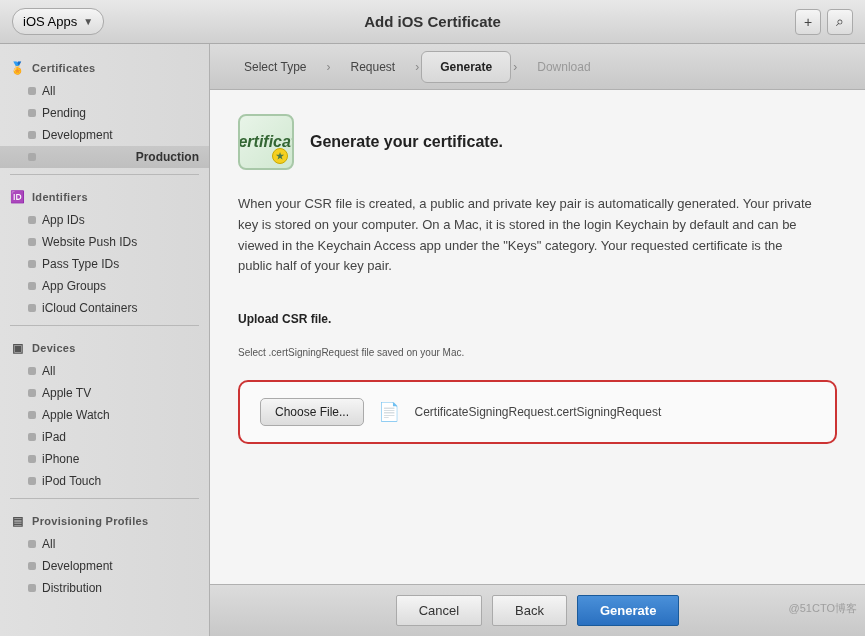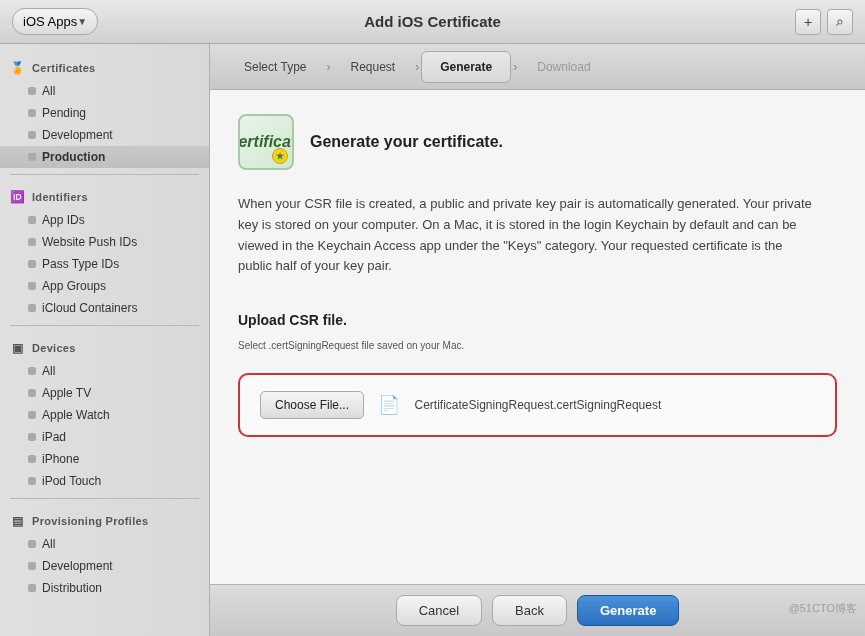--- a/index.html
+++ b/index.html
@@ -20,20 +20,21 @@
       background: linear-gradient(to bottom, #e8e8e8, #d0d0d0);
       border-bottom: 1px solid #aaa;
       display: flex;
       align-items: center;
       padding: 0 12px;
       position: relative;
     }
     .ios-apps-dropdown {
       display: flex;
       align-items: center;
+      gap: 6px;
       background: linear-gradient(to bottom, #f5f5f5, #dcdcdc);
       border: 1px solid #aaa;
       border-radius: 13px;
       padding: 5px 10px;
       cursor: pointer;
       font-size: 13px;
       font-weight: 500;
     }
     .ios-apps-dropdown .chevron {
       font-size: 10px;
@@ -106,20 +107,21 @@
       font-size: 12px;
       color: #333;
       cursor: pointer;
       display: flex;
       align-items: center;
       gap: 6px;
     }
     .sidebar-item.active {
       background: linear-gradient(to bottom, #c8c8c8, #bfbfbf);
       font-weight: 600;
+      justify-content: space-between;
     }
     .sidebar-item .dot {
       width: 8px;
       height: 8px;
       background: #aaa;
       border-radius: 2px;
       flex-shrink: 0;
     }
     .sidebar-divider {
       height: 1px;
@@ -236,24 +238,24 @@
 
     .description-text {
       font-size: 13px;
       color: #444;
       line-height: 1.6;
       margin-bottom: 35px;
       max-width: 580px;
     }
 
     .upload-section-title {
-      font-size: 14px;
+      font-size: 12px;
       font-weight: 700;
       color: #222;
-      margin-bottom: 12px;
+      margin-bottom: 21px;
     }
     .upload-section-sub {
       font-size: 10px;
       color: #555;
       margin-bottom: 22px;
     }
 
     
     .file-upload-box {
       border: 2px solid #cc3333;
@@ -289,21 +291,21 @@
       height: 52px;
       background: linear-gradient(to bottom, #dcdcdc, #c8c8c8);
       border-top: 1px solid #b0b0b0;
       display: flex;
       align-items: center;
       justify-content: center;
       gap: 10px;
     }
     .footer-btn {
       padding: 7px 22px;
-      border-radius: 8px;
+      border-radius: 2px;
       font-size: 13px;
       cursor: pointer;
       border: 1px solid #aaa;
     }
     .footer-btn.default {
       background: linear-gradient(to bottom, #f5f5f5, #dcdcdc);
       color: #333;
     }
     .footer-btn.primary {
       background: linear-gradient(to bottom, #4a90d9, #2a70c0);

